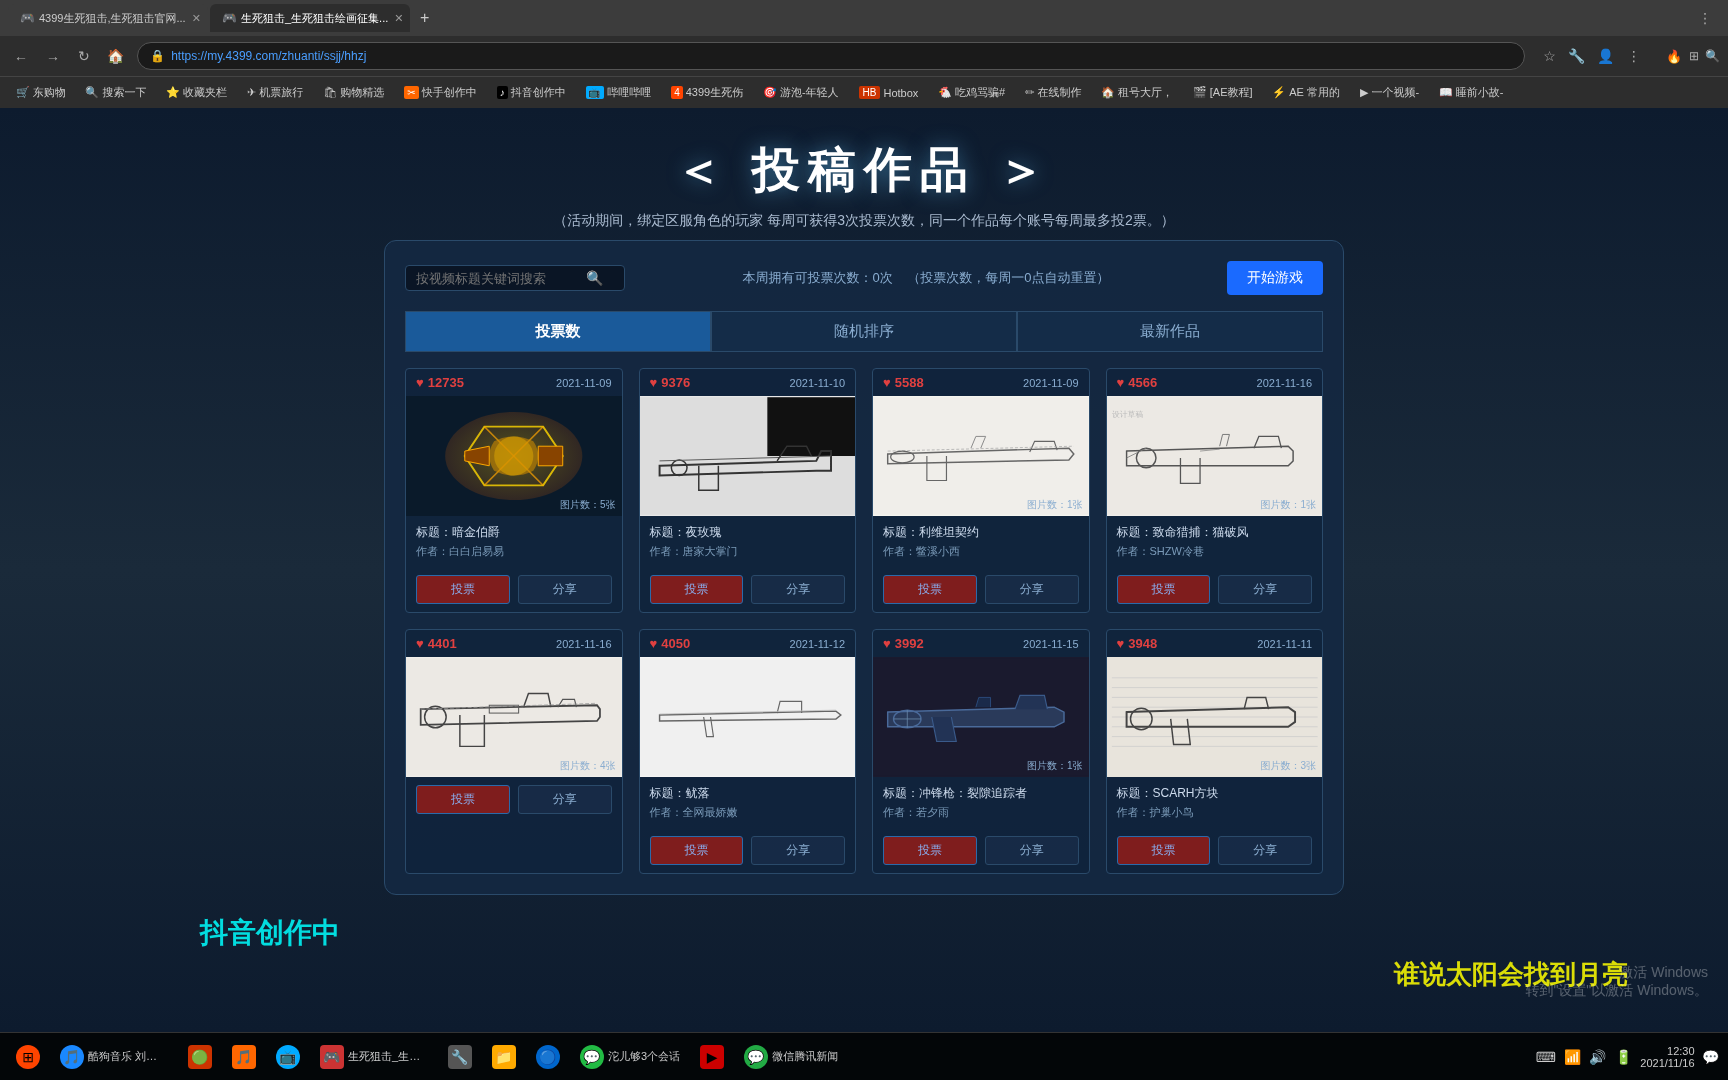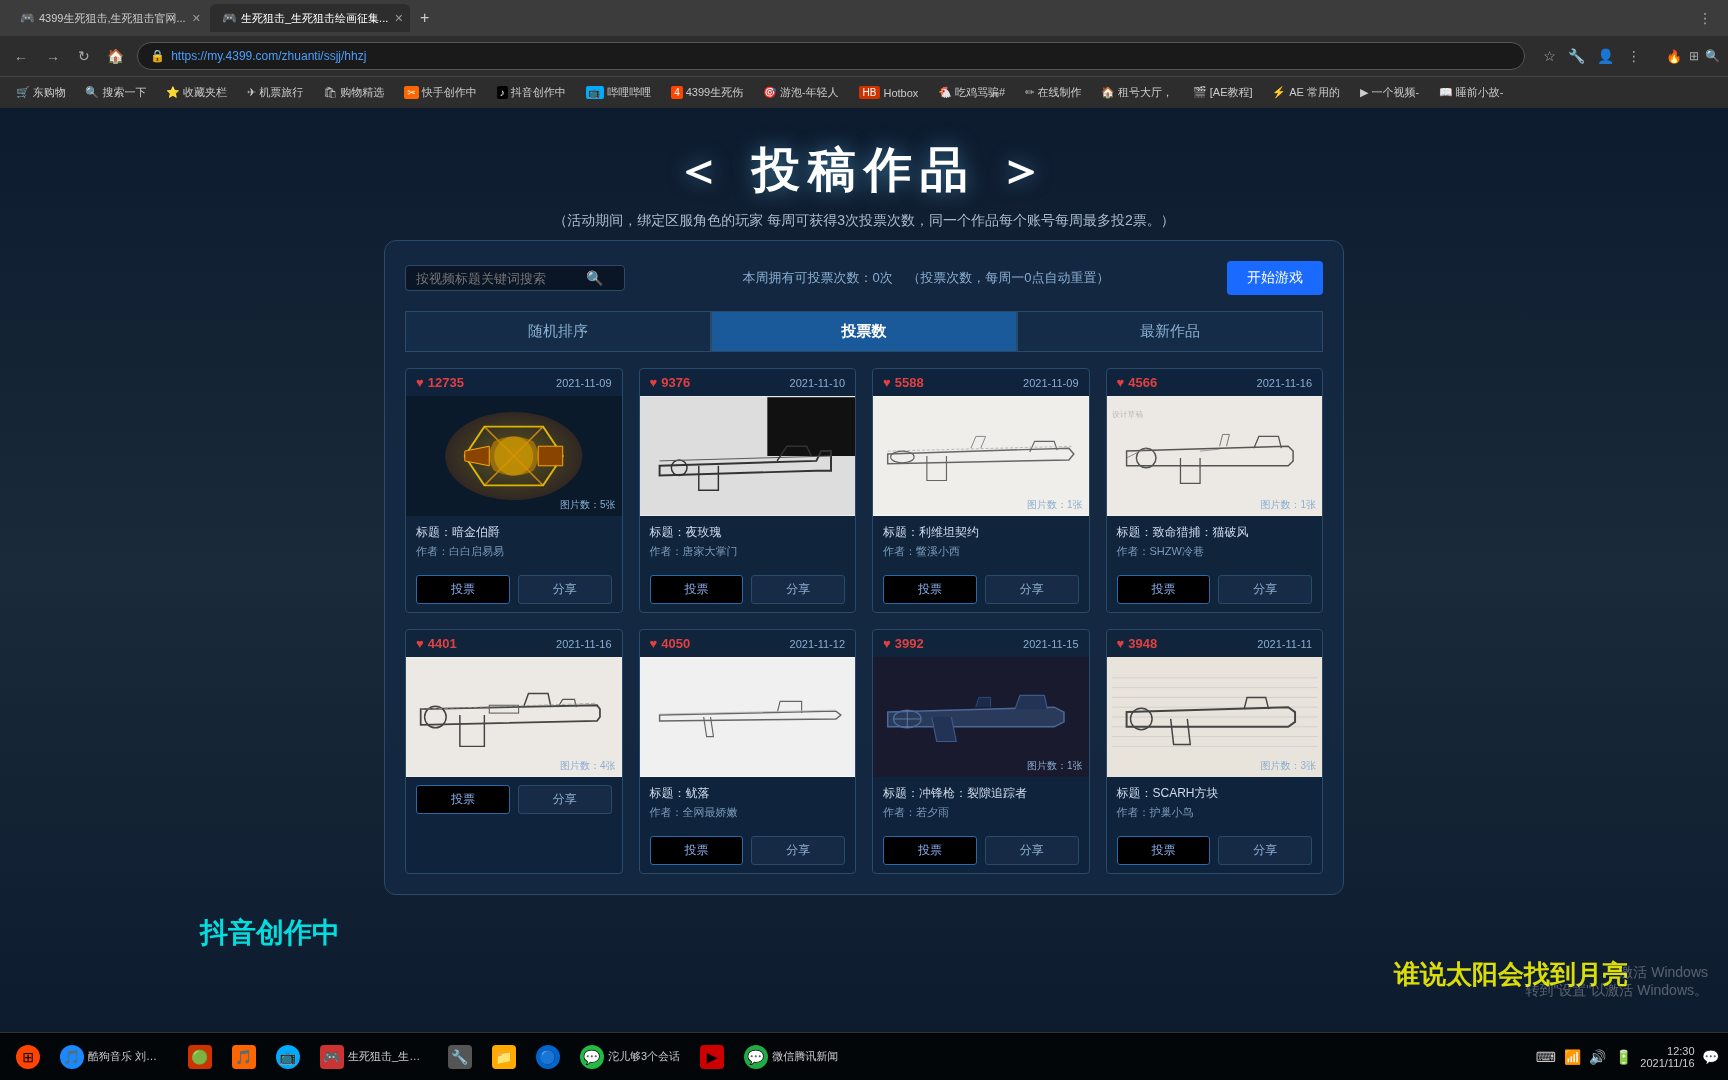--- a/index.html
+++ b/index.html
@@ -55,21 +55,21 @@
     .card-header { display: flex; align-items: center; justify-content: space-between; padding: 6px 10px; }
     .card-votes { display: flex; align-items: center; gap: 4px; color: #e04040; font-size: 13px; font-weight: bold; }
     .heart-icon { color: #e04040; font-size: 13px; }
     .card-date { color: #8aadd0; font-size: 11px; }
     .card-image { width: 100%; height: 120px; background: #0a1a2a; position: relative; display: flex; align-items: center; justify-content: center; }
     .img-count { position: absolute; bottom: 4px; right: 6px; font-size: 10px; color: #8aadd0; }
     .card-info { padding: 8px 10px; }
     .card-title { font-size: 12px; color: #ccdaec; margin-bottom: 3px; }
     .card-author { font-size: 11px; color: #7a9ab8; }
     .card-actions { display: flex; gap: 8px; padding: 8px 10px; }
-    .vote-btn { flex: 1; background: #000000; color: #8aaff0; border: 1px solid #2a6aaa; border-radius: 3px; padding: 5px 0; font-size: 12px; cursor: pointer; text-align: center; }
+    .vote-btn { flex: 1; background: #7f1d1d; color: #8aaff0; border: 1px solid #2a6aaa; border-radius: 3px; padding: 5px 0; font-size: 12px; cursor: pointer; text-align: center; }
     .share-btn { flex: 1; background: rgba(30,50,80,0.5); color: #8aadd0; border: 1px solid #2a4a6a; border-radius: 3px; padding: 5px 0; font-size: 12px; cursor: pointer; text-align: center; }
 
     
     .taskbar { position: fixed; bottom: 0; width: 1728px; height: 48px; background: rgba(0,0,0,0.85); display: flex; align-items: center; justify-content: space-between; padding: 0 8px; border-top: 1px solid #333; z-index: 100; }
     .taskbar-left { display: flex; align-items: center; gap: 4px; }
     .taskbar-item { display: flex; align-items: center; gap: 4px; padding: 4px 8px; border-radius: 4px; cursor: pointer; }
     .taskbar-icon { width: 24px; height: 24px; border-radius: 4px; display: flex; align-items: center; justify-content: center; font-size: 14px; }
     .taskbar-label { font-size: 11px; color: #ccc; max-width: 80px; overflow: hidden; white-space: nowrap; text-overflow: ellipsis; }
     .taskbar-right { display: flex; align-items: center; gap: 8px; }
     .tray-icon { color: #ccc; font-size: 14px; cursor: pointer; }
@@ -180,22 +180,22 @@
       </div>
       <div class="vote-info">
         <span>本周拥有可投票次数：0次</span>
         &nbsp;&nbsp;
         <span>（投票次数，每周一0点自动重置）</span>
       </div>
       <button class="start-game-btn">开始游戏</button>
     </div>
 
     <div class="sort-tabs">
+      <div class="sort-tab active">投票数</div>
       <div class="sort-tab">随机排序</div>
-      <div class="sort-tab active">投票数</div>
       <div class="sort-tab">最新作品</div>
     </div>
 
     <div class="cards-grid">
 
       <div class="card">
         <div class="card-header">
           <div class="card-votes">
             <span class="heart-icon">♥</span>
             <span>12735</span>

